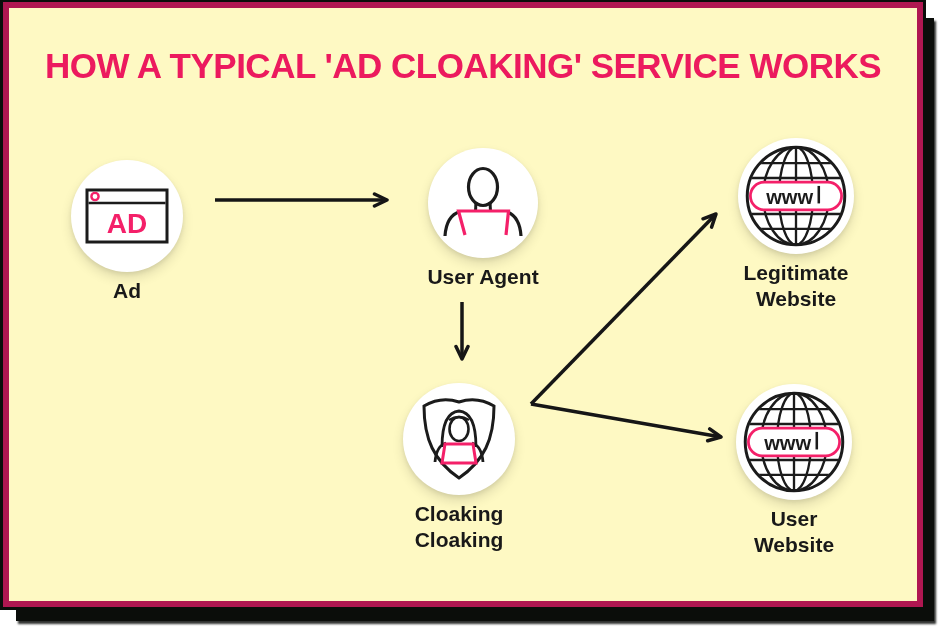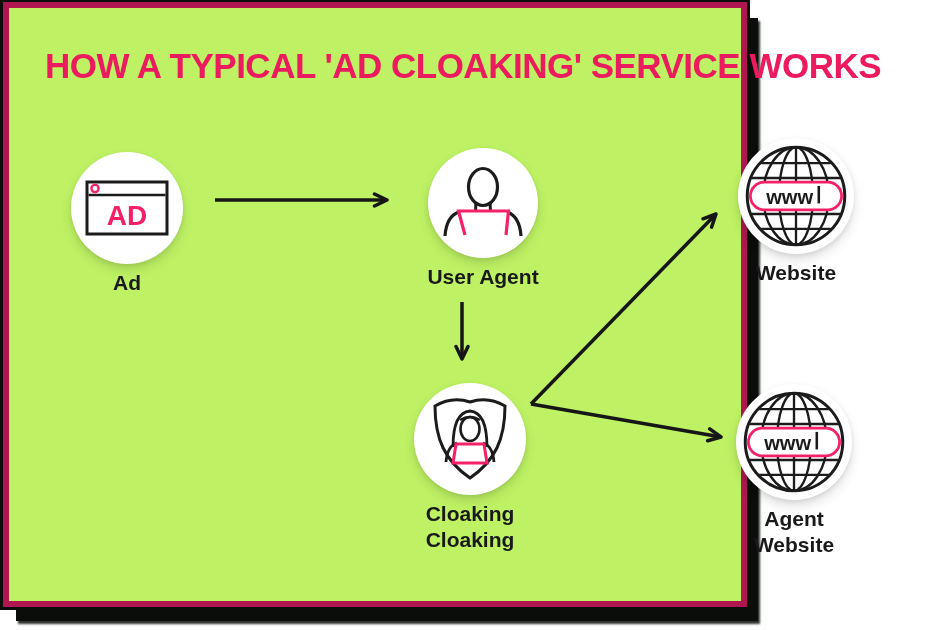--- a/index.html
+++ b/index.html
@@ -5,22 +5,22 @@
   * { margin: 0; padding: 0; box-sizing: border-box; }
   html, body {
     width: 943px; height: 630px;
     background: #ffffff;
     font-family: "Liberation Sans", "DejaVu Sans", sans-serif;
     overflow: hidden;
   }
   .card {
     position: absolute;
     left: 3px; top: 2px;
-    width: 744px; height: 605px;
-    background: #bef264;
+    width: 920px; height: 605px;
+    background: #fef9c3;
     border: 6px solid #b01751;
     box-shadow: 0 0 0 3px #0b0d0a, 12px 15px 0 -1px #0b0d0a, 14px 18px 2px -1px rgba(11,13,10,0.85);
   }
   .stage {
     position: relative;
     width: 908px; height: 593px;
   }
   .title {
     position: absolute;
     top: 38px; left: 0;
@@ -49,25 +49,25 @@
   }
   .node-label {
     margin-top: 6px;
     font-size: 21px;
     font-weight: bold;
     color: #191919;
     text-align: center;
     line-height: 26px;
   }
   .node-label span { display: block; }
-  .node-ad            { left: 38px;  top: 144px; }
+  .node-ad            { left: 38px;  top: 152px; }
   .node-ad .circle    { width: 112px; height: 112px; }
   .node-ua            { left: 394px; top: 140px; }
   .node-ua .circle    { width: 110px; height: 110px; }
-  .node-cloak         { left: 381px; top: 375px; }
+  .node-cloak         { left: 370px; top: 375px; }
   .node-cloak .circle { width: 112px; height: 112px; }
   .node-legit         { left: 707px; top: 130px; }
   .node-legit .circle { width: 116px; height: 116px; }
   .node-fake          { left: 705px; top: 376px; }
   .node-fake .circle  { width: 116px; height: 116px; }
   .arrows {
     position: absolute;
     left: 0; top: 0;
     width: 908px; height: 593px;
     pointer-events: none;
@@ -161,20 +161,21 @@
             <line x1="2" y1="33" x2="98" y2="33"></line>
             <line x1="2" y1="67" x2="98" y2="67"></line>
             <line x1="2" y1="81" x2="98" y2="81"></line>
           </g>
           <rect x="7" y="37" width="86" height="26" rx="13" fill="#ffffff" stroke="#f42069" stroke-width="2.6"></rect>
           <text x="44" y="57.5" text-anchor="middle" font-size="19" font-weight="bold" fill="#1b1b1b">www</text>
           <line x1="71.5" y1="40.5" x2="71.5" y2="57" stroke="#1b1b1b" stroke-width="2.4"></line>
         </svg>
       </div>
       <div class="node-label">
+        <span>Legitimate</span>
         <span>Website</span>
       </div>
     </div>
 
     <div class="node node-fake">
       <div class="circle">
         <svg width="106" height="106" viewBox="0 0 100 100">
           <defs>
               <clipPath id="gclip2">
                 <circle cx="50" cy="50" r="45"></circle>
@@ -189,19 +190,19 @@
             <line x1="2" y1="33" x2="98" y2="33"></line>
             <line x1="2" y1="67" x2="98" y2="67"></line>
             <line x1="2" y1="81" x2="98" y2="81"></line>
           </g>
           <rect x="7" y="37" width="86" height="26" rx="13" fill="#ffffff" stroke="#f42069" stroke-width="2.6"></rect>
           <text x="44" y="57.5" text-anchor="middle" font-size="19" font-weight="bold" fill="#1b1b1b">www</text>
           <line x1="71.5" y1="40.5" x2="71.5" y2="57" stroke="#1b1b1b" stroke-width="2.4"></line>
         </svg>
       </div>
       <div class="node-label">
-        <span>Agent</span>
+        <span>User</span>
         <span>Website</span>
       </div>
     </div>
 
   </div>
 </div>
 
 </body></html>

